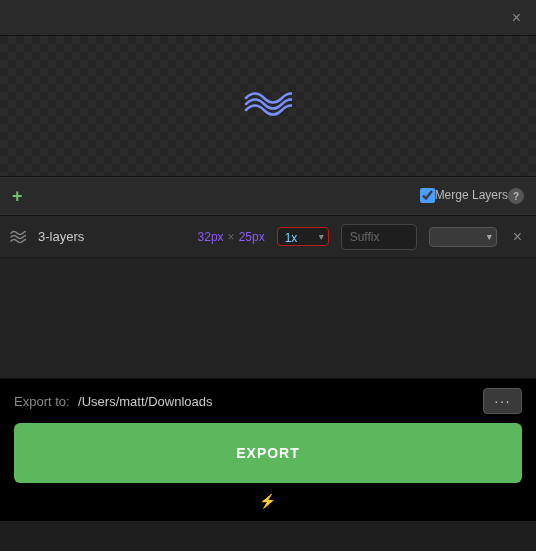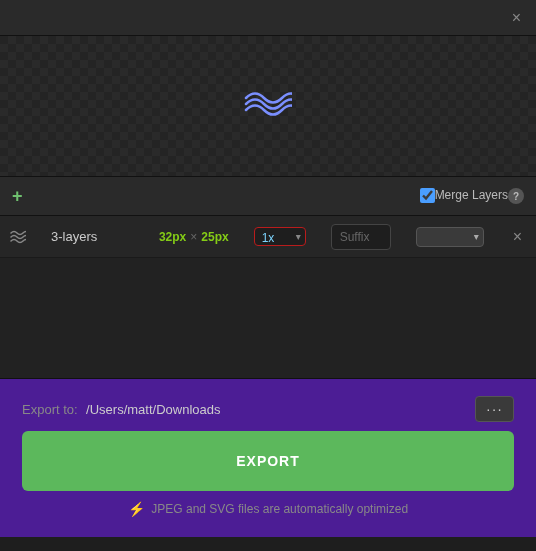--- a/index.html
+++ b/index.html
@@ -113,21 +113,21 @@
     }
 
     
     .layer-row {
       display: flex;
       align-items: center;
       height: 42px;
       padding: 0 10px;
       background: #262626;
       border-bottom: 1px solid #1a1a1a;
-      gap: 25px;
+      gap: 12px;
     }
     .layer-icon {
       color: #888;
       font-size: 14px;
       display: flex;
       align-items: center;
     }
     .layer-name {
       font-size: 13px;
       color: #ccc;
@@ -136,22 +136,21 @@
     }
     .layer-dims {
       display: flex;
       align-items: center;
       gap: 4px;
       margin-left: auto;
       font-size: 12px;
       color: #888;
     }
     .dim-val {
-      color: #84cc16;
-      font-weight: bold;
+      color: #8b5cf6;
     }
     .dim-sep {
       color: #666;
     }
 
     
     .scale-select-wrap {
       position: relative;
       display: flex;
       align-items: center;
@@ -177,21 +176,21 @@
     }
 
     
     .suffix-input {
       background: #1e1e1e;
       border: 1px solid #444;
       color: #888;
       font-size: 12px;
       padding: 3px 8px;
       border-radius: 4px;
-      width: 60px;
+      width: 76px;
       height: 26px;
       outline: none;
     }
     .suffix-input::placeholder { color: #666; }
 
     
     .format-select-wrap {
       position: relative;
       display: flex;
       align-items: center;
@@ -230,23 +229,23 @@
 
     
     .content-area {
       flex: 1;
       background: #222;
       height: 120px;
     }
 
     
     .footer {
-      background: #4c1d95;
+      background: #000000;
       border-top: 1px solid #111;
-      padding: 8px;
+      padding: 0;
     }
     .export-to-row {
       display: flex;
       align-items: center;
       justify-content: space-between;
       height: 44px;
       padding: 0 14px;
     }
     .export-to-label {
       font-size: 13px;
@@ -381,15 +380,14 @@
       <span class="export-to-label">Export to:</span>
       <span class="export-path">/Users/matt/Downloads</span>
     </div>
     <button class="more-btn">···</button>
   </div>
 
   <button class="export-btn">EXPORT</button>
 
   <div class="optimize-note">
     <span class="bolt-icon">⚡</span>
-    <span>JPEG and SVG files are automatically optimized</span>
   </div>
 </div>
 
 </body></html>

